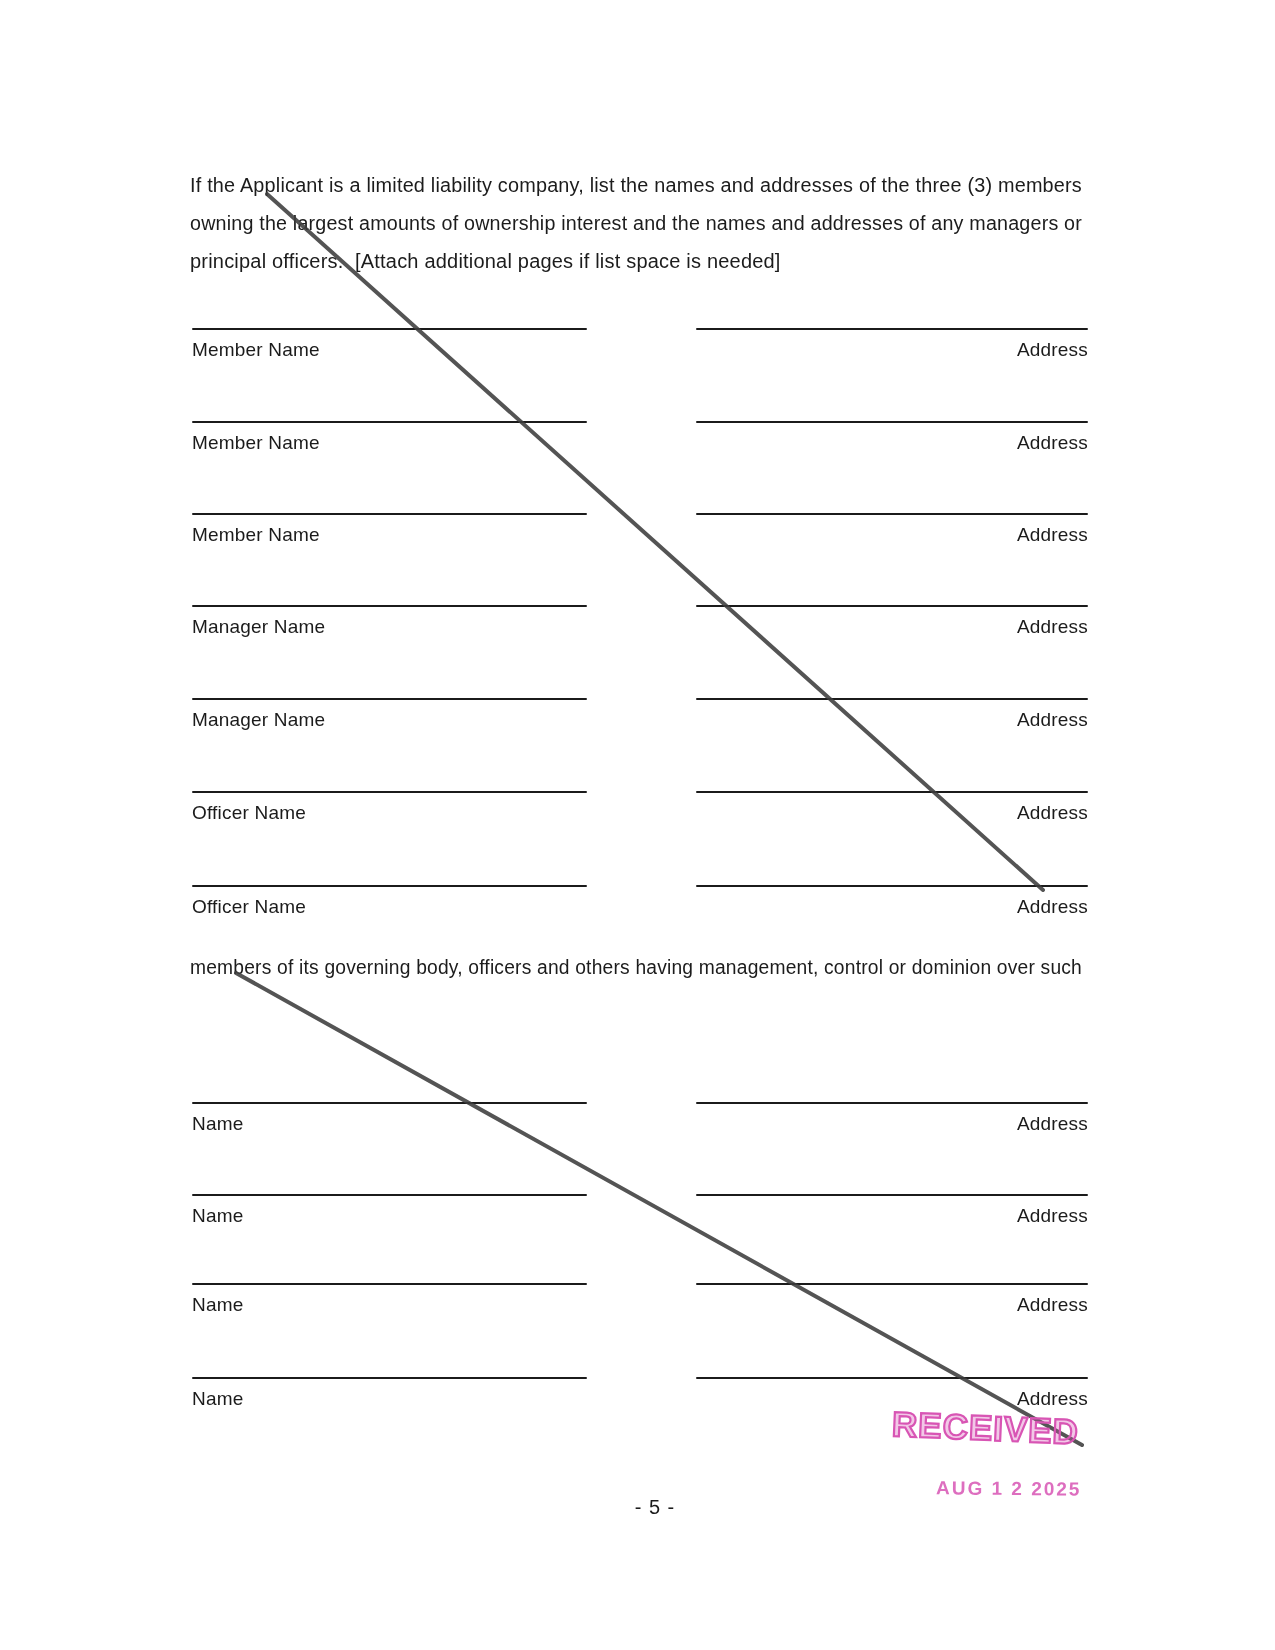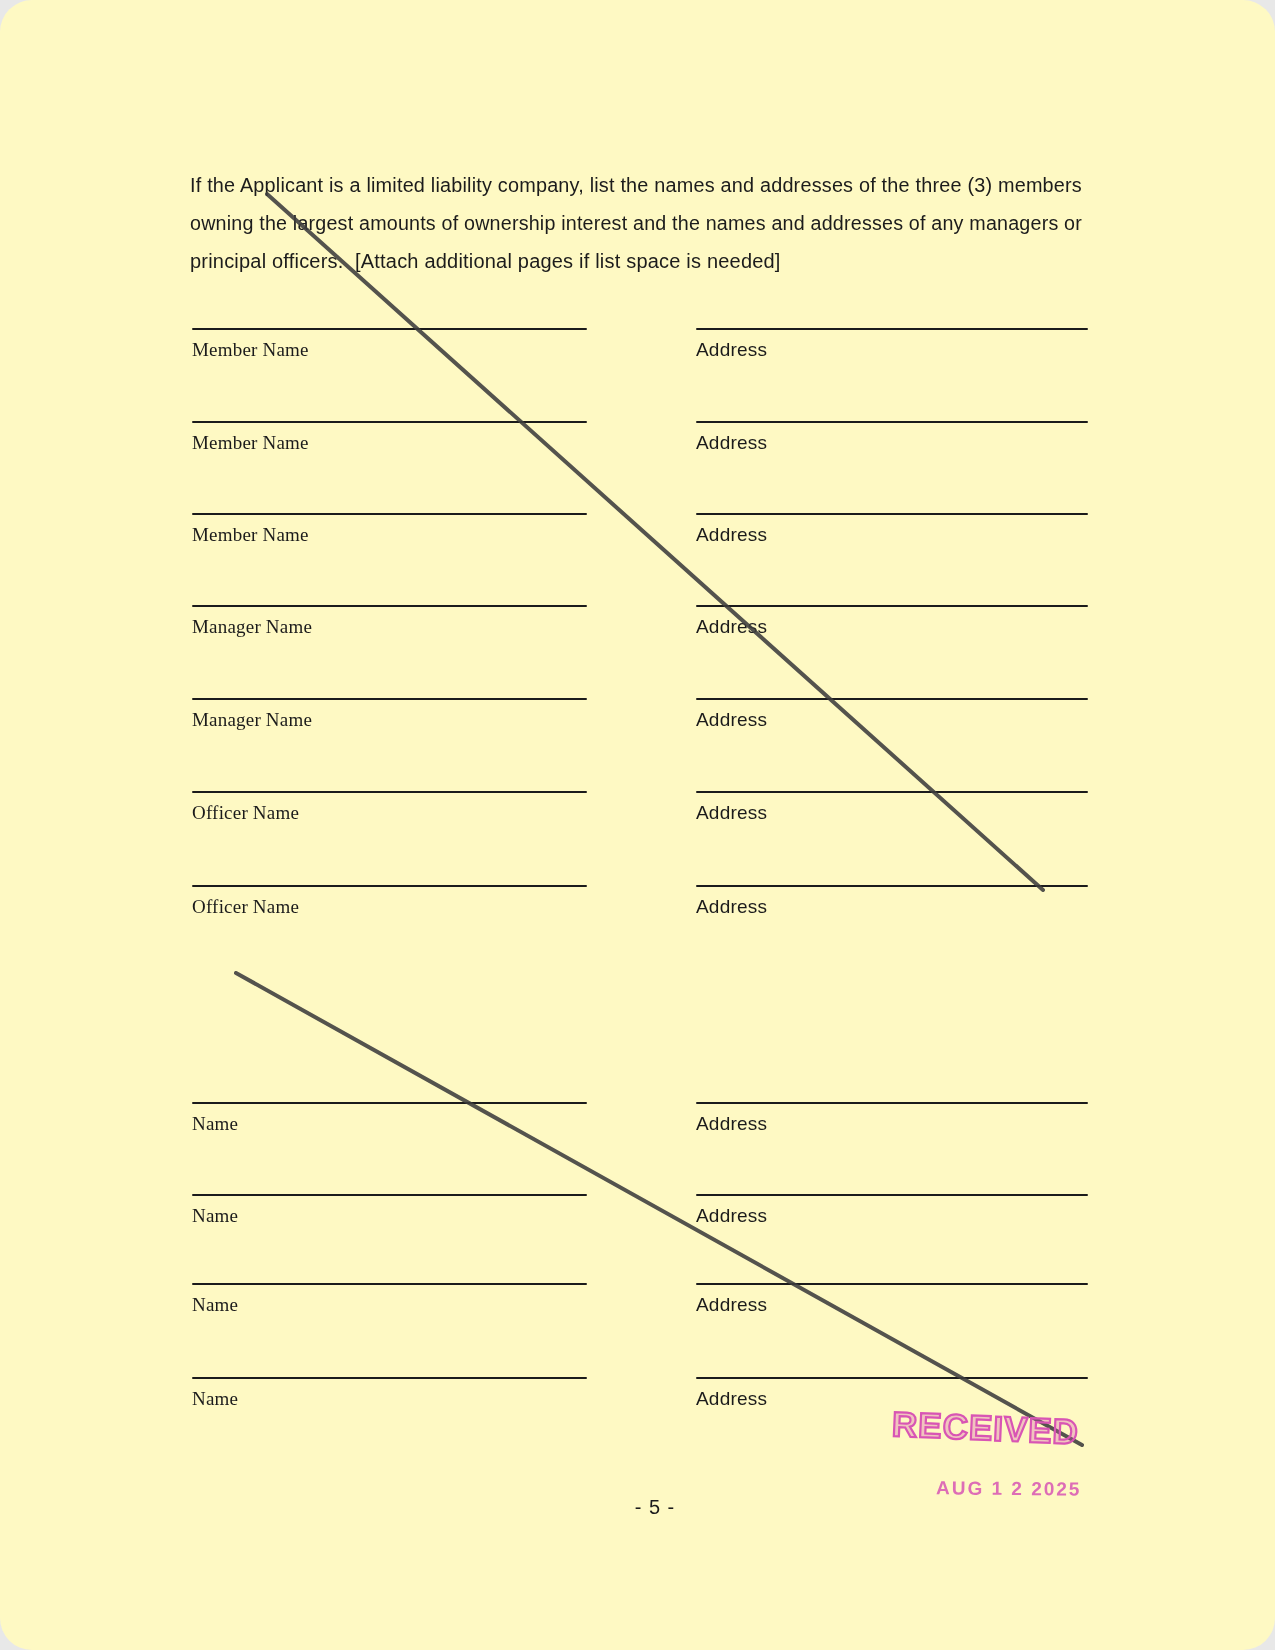--- a/index.html
+++ b/index.html
@@ -1,37 +1,36 @@
 <!DOCTYPE html>
 <html style="--stamp-color: #d855b4; --stamp-fill: rgba(216,85,180,0.32);"><head>
 <meta charset="utf-8">
 <style>
   html,body{margin:0;padding:0;background:#e8e8e8;}
   .page{
     position:relative;
     width:1275px;height:1650px;
-    background:#fef9c3;
+    background:#ffffff;
     overflow:hidden;
     font-family:"Liberation Sans","DejaVu Sans",sans-serif;
     color:#1c1c1c;
-    border-radius:32px;
   }
   
   .para{position:absolute;left:190px;width:892px;}
   .pline{
     height:38px;line-height:38px;
     font-size:20px;letter-spacing:.2px;
     white-space:pre;overflow:visible;
   }
   .pline > span{display:inline-block;transform-origin:left center;white-space:pre;}
   
   .form-row{position:absolute;left:0;top:0;width:1275px;height:60px;}
   .field{position:absolute;top:0;}
-  .field.left{left:192px;width:395px;font-family:Liberation Serif, serif;}
-  .field.right{left:696px;width:392px;}
+  .field.left{left:192px;width:395px;}
+  .field.right{left:696px;width:392px;text-align:right;}
   .rule{height:2px;background:#1b1b1b;border-radius:1px;}
   .flabel{
     margin-top:8px;font-size:19px;line-height:24px;color:#1b1b1b;
     letter-spacing:.2px;
   }
   
   .strike-svg{position:absolute;left:0;top:0;pointer-events:none;}
   
   .stamp{
     position:absolute;left:893px;top:1404px;
@@ -130,20 +129,21 @@
         <div class="field left">
           <div class="rule"></div>
           <div class="flabel">Officer Name</div>
         </div>
         <div class="field right">
           <div class="rule"></div>
           <div class="flabel">Address</div>
         </div>
       </div>
       <div class="para" style="top: 948px;">
+        <div class="pline jline"><span style="transform: scaleX(0.961903);">members of its governing body, officers and others having management, control or dominion over such</span></div>
       </div>
       <div class="form-row" style="top: 1102px;">
         <div class="field left">
           <div class="rule"></div>
           <div class="flabel">Name</div>
         </div>
         <div class="field right">
           <div class="rule"></div>
           <div class="flabel">Address</div>
         </div>

